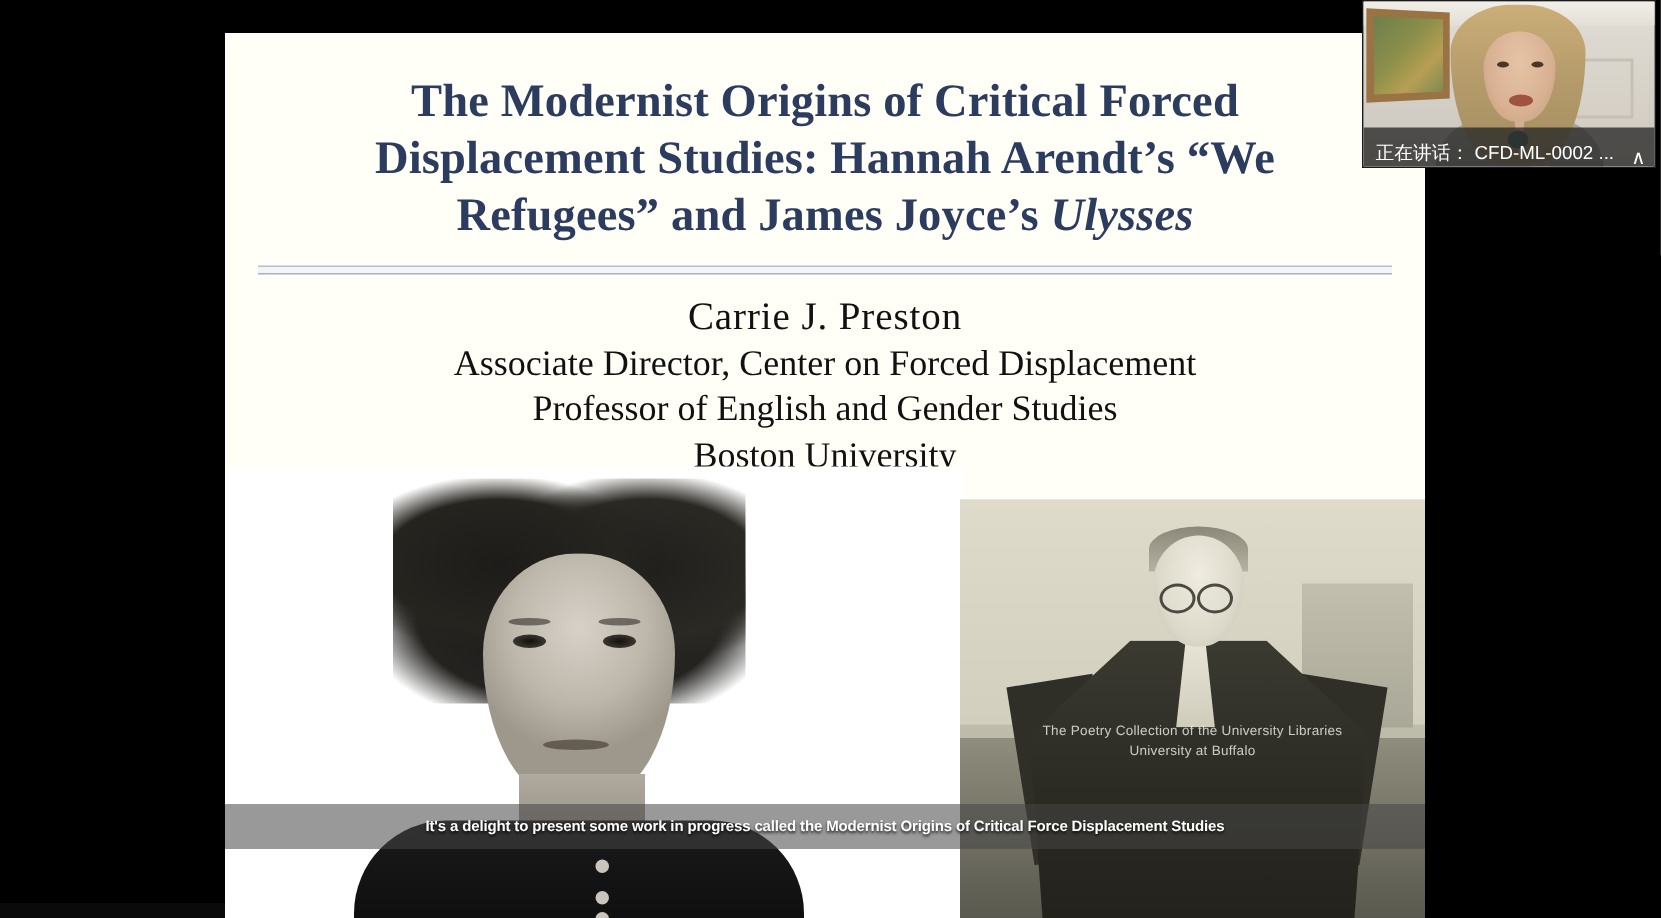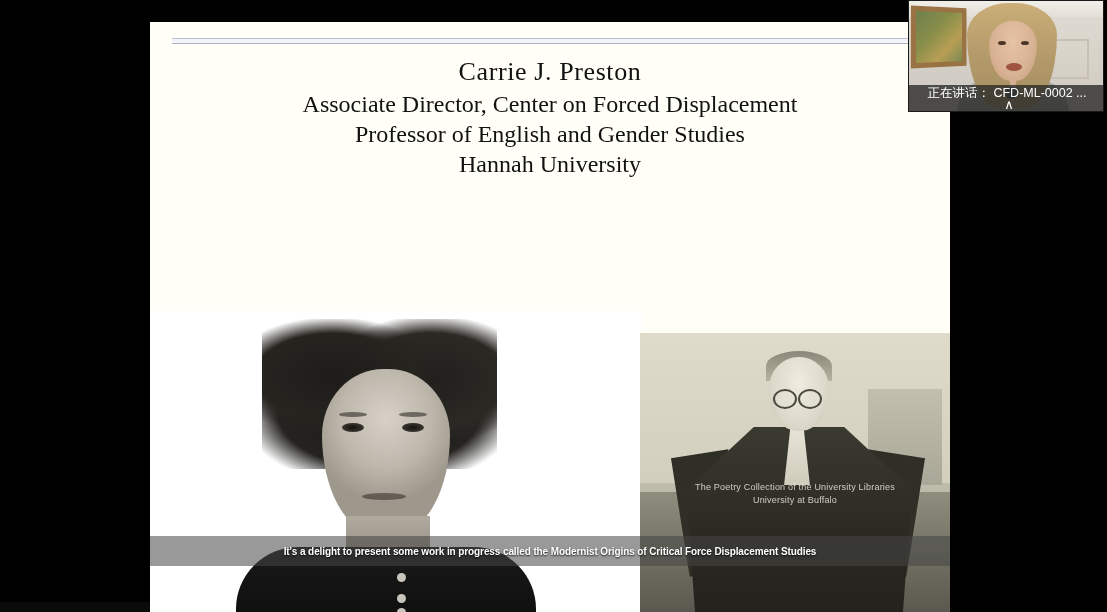--- a/index.html
+++ b/index.html
@@ -356,23 +356,22 @@
   }
   #speaking-label {
     position: absolute;
     left: 0;
     bottom: 0;
     width: 196px;
     height: 26px;
     box-sizing: border-box;
     background: rgba(40,40,40,0.78);
     display: flex;
-    align-items: center;
+    align-items: flex-end;
     padding: 0 8px;
-    flex-direction: column;
   }
   #speaking-text {
     flex: 1;
     font-family: "Liberation Sans", sans-serif;
     font-size: 12.5px;
     color: #ffffff;
     white-space: nowrap;
     overflow: hidden;
     text-overflow: clip;
   }
@@ -404,28 +403,33 @@
     white-space: nowrap;
   }
 </style>
 </head>
 <body>
 
 <div id="stage">
 
   <div id="slide">
 
+    <h1 class="slide-title">
+      <span>The Modernist Origins of Critical Forced</span><br>
+      <span>Displacement Studies: Hannah Arendt’s “We</span><br>
+      <span>Refugees” and James Joyce’s </span><span class="italic-work">Ulysses</span>
+    </h1>
 
     <div class="title-rule"></div>
 
     <div class="byline">
       <div class="byline-name">Carrie J. Preston</div>
       <div>Associate Director, Center on Forced Displacement</div>
       <div>Professor of English and Gender Studies</div>
-      <div>Hannah University</div>
+      <div>Boston University</div>
     </div>
 
     <div class="photos">
 
       <div class="photo-arendt">
         <div class="arendt-hair"></div>
         <div class="arendt-face"></div>
         <div class="arendt-brow-l"></div>
         <div class="arendt-brow-r"></div>
         <div class="arendt-eye-l"></div>

